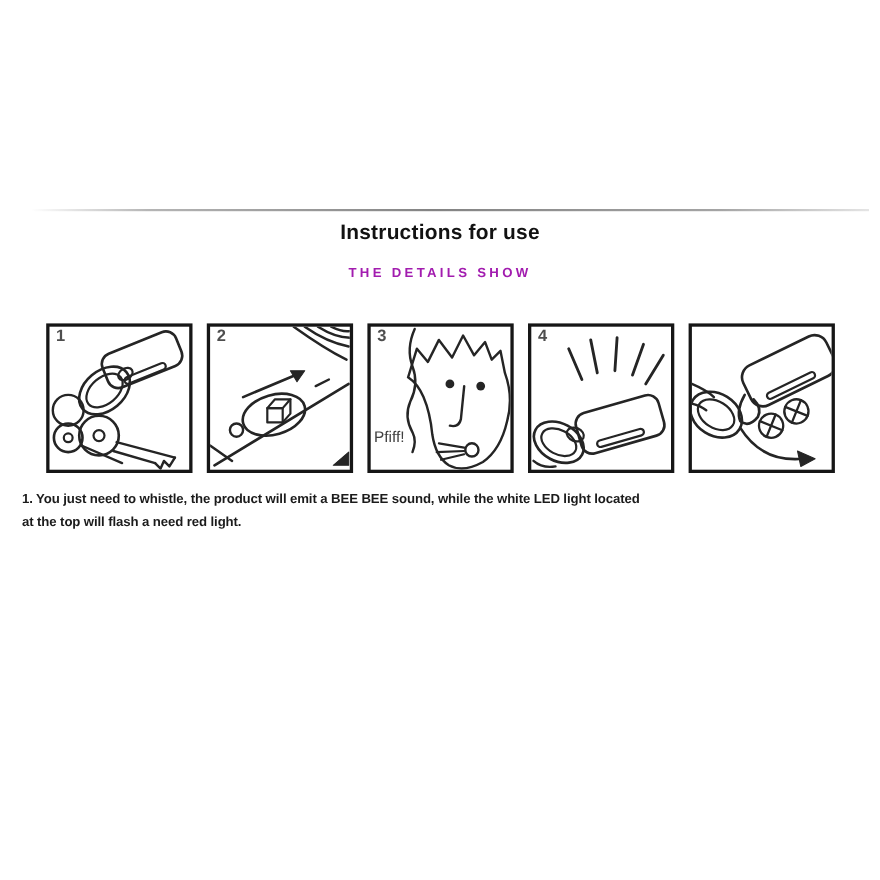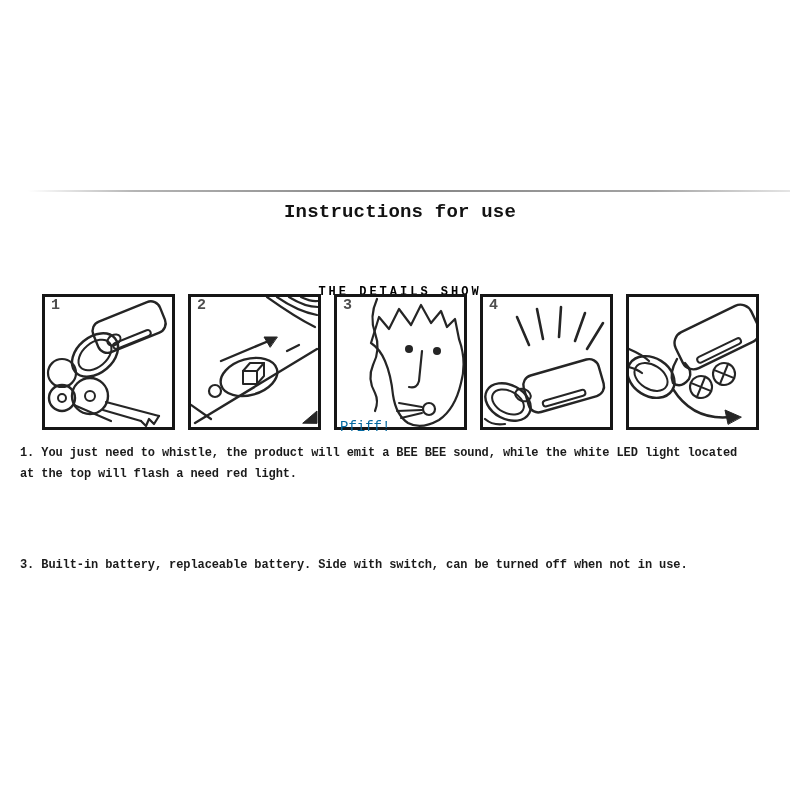--- a/index.html
+++ b/index.html
@@ -1,48 +1,47 @@
 <!DOCTYPE html>
 <html><head>
 <meta charset="utf-8">
 <style>
   html,body { margin:0; padding:0; background:#ffffff; }
   .page {
     position:relative; width:800px; height:800px; background:#ffffff;
-    overflow:hidden; font-family:Liberation Mono, monospace;
+    overflow:hidden; font-family:Liberation Sans, sans-serif;
   }
   .divider {
     position:absolute; top:190px; left:28px; width:762px; height:2px;
     background:linear-gradient(90deg,
       rgba(140,140,140,0) 0%, rgba(120,120,120,.55) 14%,
       rgba(100,100,100,.8) 48%, rgba(115,115,115,.65) 82%,
       rgba(150,150,150,.25) 100%);
   }
   .title {
     position:absolute; top:201px; left:0; width:100%; text-align:center;
     font-size:19px; font-weight:bold; color:#121212; letter-spacing:.2px;
   }
   .subtitle {
     position:absolute; top:241px; left:0; width:100%; text-align:center;
-    font-size:12px; font-weight:bold; color:#000000; letter-spacing:3px;margin-top:44px;
+    font-size:12px; font-weight:bold; color:#a21caf; letter-spacing:3px;
   }
   .panels { position:absolute; top:294px; left:42px; display:flex; gap:13px; }
   .panel {
     position:relative; width:133px; height:136px; box-sizing:border-box;
     border:3px solid #161616; background:#ffffff;
   }
   .panel svg { position:absolute; left:0; top:0; width:127px; height:130px; }
   .panel-num {
     position:absolute; top:1px; left:6px; font-size:15px; font-weight:600;
     color:#4e4e4e; line-height:1.1;
   }
   .pfiff {
     position:absolute; left:3px; top:92px; font-size:14px; font-weight:500;
-    color:#0369a1;
-    margin-top:30px;
+    color:#404040;
   }
   .instr {
     position:absolute; left:20px; width:756px; font-size:12px; font-weight:600;
     color:#1b1b1b; line-height:21px; letter-spacing:-0.1px;
   }
   .instr-1 { top:443px; }
   .instr-2 { top:503px; }
   .instr-3 { top:555px; }
 </style>
 </head>
@@ -183,17 +182,14 @@
     </div>
 
   </div>
 
   <div class="instr instr-1">
     <div>1. You just need to whistle, the product will emit a BEE BEE sound, while the white LED light located</div>
     <div>at the top will flash a need red light.</div>
   </div>
 
 
-  <div class="instr instr-3">
-    <div>3. Built-in battery, replaceable battery. Side with switch, can be turned off when not in use.</div>
-  </div>
 
 </div>
 
 </body></html>

